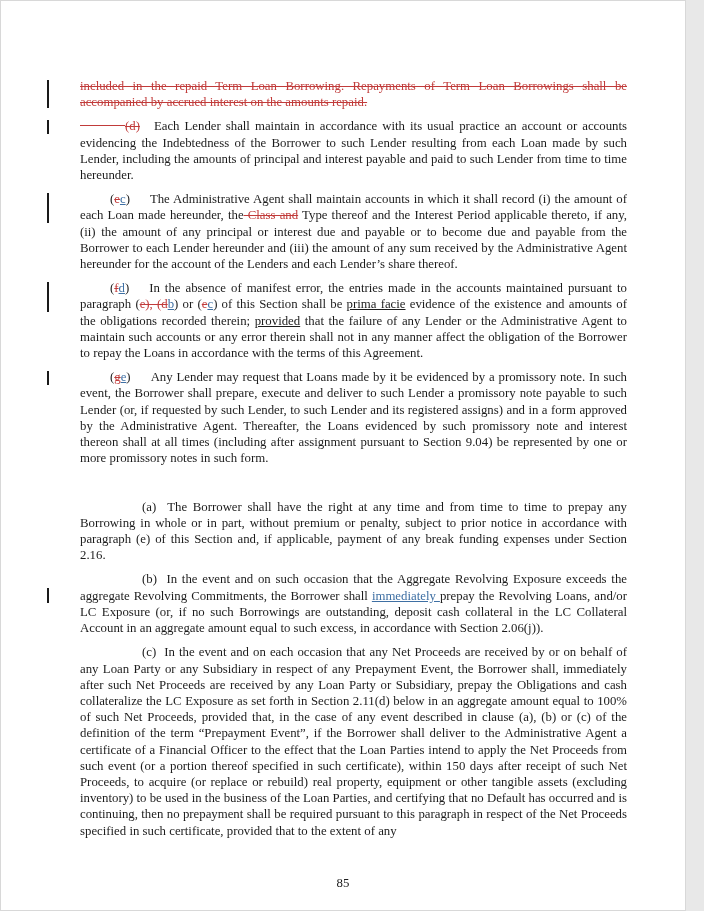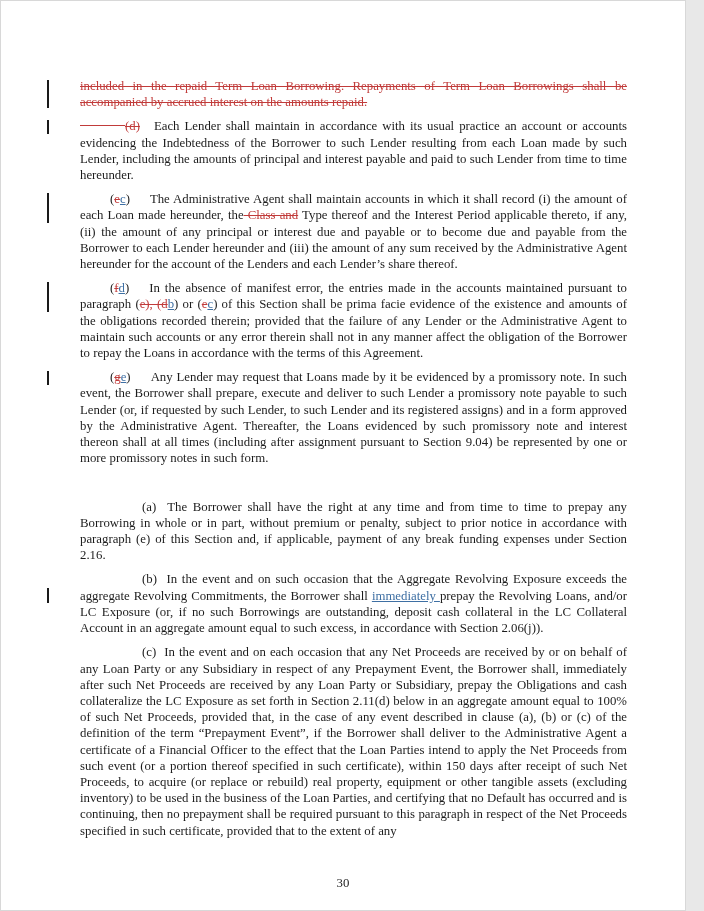--- a/index.html
+++ b/index.html
@@ -14,21 +14,21 @@
   .bodytext{
     position:absolute;left:80px;top:78px;width:547px;
     font-size:12.8px;line-height:16.2px;color:#1c1c1c;
     text-align:justify;
   }
   .bodytext p{margin:0 0 8px 0;}
   .indent30{text-indent:30px;}
   .indent62{text-indent:62px;font-family:Liberation Serif, serif;}
   .del{color:#c13b3a;text-decoration:line-through;text-decoration-color:#c13b3a;}
   .ins{color:#3e6fa3;text-decoration:underline;text-decoration-color:#3e6fa3;}
-  .u{}
+  .u{text-decoration:underline;}
   .del-dash{display:inline-block;width:45px;height:1.3px;background:#c13b3a;vertical-align:4px;}
   .tab14{display:inline-block;width:14px;}
   .tab20{display:inline-block;width:20px;}
   .gap8{display:inline-block;width:8px;}
   .heading{margin-left:66px;text-align:left;text-indent:0;}
   .change-bar{position:absolute;left:47px;width:2px;background:#1a1a1a;}
   .pagenum{
     position:absolute;top:876px;left:0;width:100%;
     text-align:center;font-size:12.8px;color:#1c1c1c;
   }
@@ -60,15 +60,15 @@
     <p class="heading"><span></span><span class="gap8"></span><span class="u"></span><span></span></p>
 
     <p class="indent62"><span>(a)&nbsp; The Borrower shall have the right at any time and from time to time to prepay any Borrowing in whole or in part, without premium or penalty, subject to prior notice in accordance with paragraph (e) of this Section and, if applicable, payment of any break funding expenses under Section 2.16.</span></p>
 
     <p class="indent62"><span>(b)&nbsp; In the event and on such occasion that the Aggregate Revolving Exposure exceeds the aggregate Revolving Commitments, the Borrower shall </span><span class="ins">immediately&nbsp;</span><span>prepay the Revolving Loans, and/or LC Exposure (or, if no such Borrowings are outstanding, deposit cash collateral in the LC Collateral Account in an aggregate amount equal to such excess, in accordance with Section 2.06(j)).</span></p>
 
     <p class="indent62"><span>(c)&nbsp; In the event and on each occasion that any Net Proceeds are received by or on behalf of any Loan Party or any Subsidiary in respect of any Prepayment Event, the Borrower shall, immediately after such Net Proceeds are received by any Loan Party or Subsidiary, prepay the Obligations and cash collateralize the LC Exposure as set forth in Section 2.11(d) below in an aggregate amount equal to 100% of such Net Proceeds, provided that, in the case of any event described in clause (a), (b) or (c) of the definition of the term “Prepayment Event”, if the Borrower shall deliver to the Administrative Agent a certificate of a Financial Officer to the effect that the Loan Parties intend to apply the Net Proceeds from such event (or a portion thereof specified in such certificate), within 150 days after receipt of such Net Proceeds, to acquire (or replace or rebuild) real property, equipment or other tangible assets (excluding inventory) to be used in the business of the Loan Parties, and certifying that no Default has occurred and is continuing, then no prepayment shall be required pursuant to this paragraph in respect of the Net Proceeds specified in such certificate, provided that to the extent of any</span></p>
 
   </div>
 
-  <div class="pagenum">30</div>
+  <div class="pagenum">85</div>
 
 </div>
 
 </body></html>

